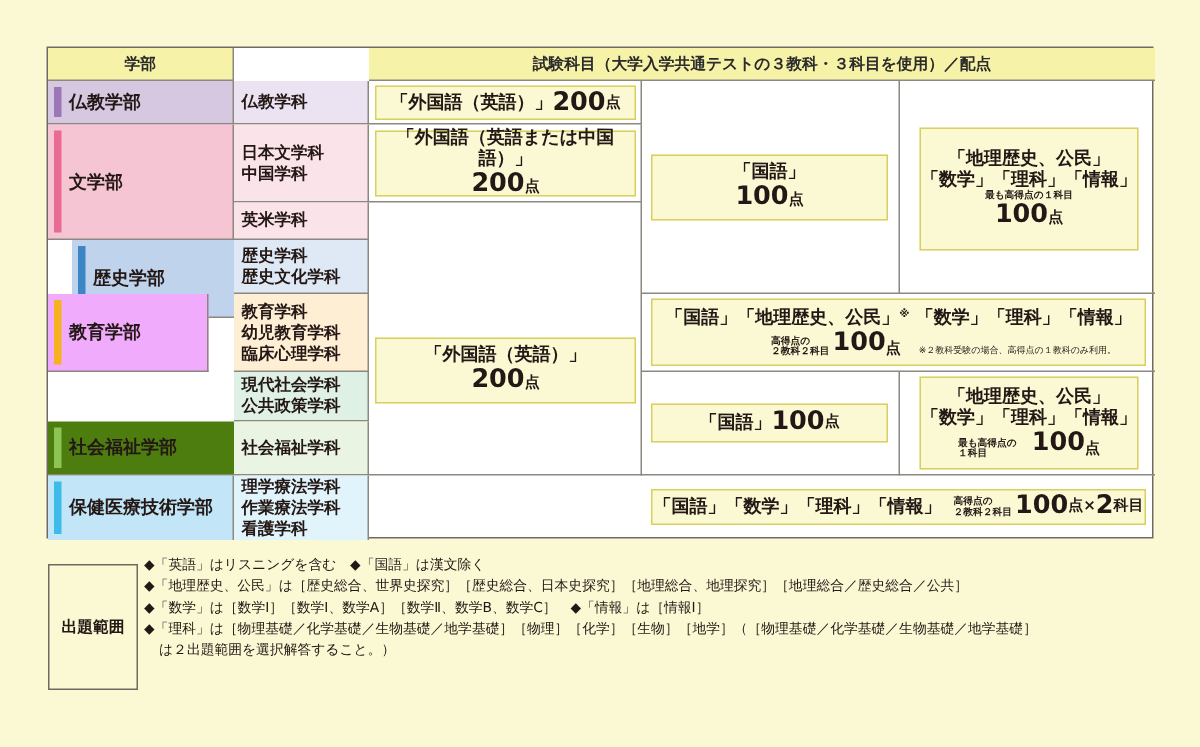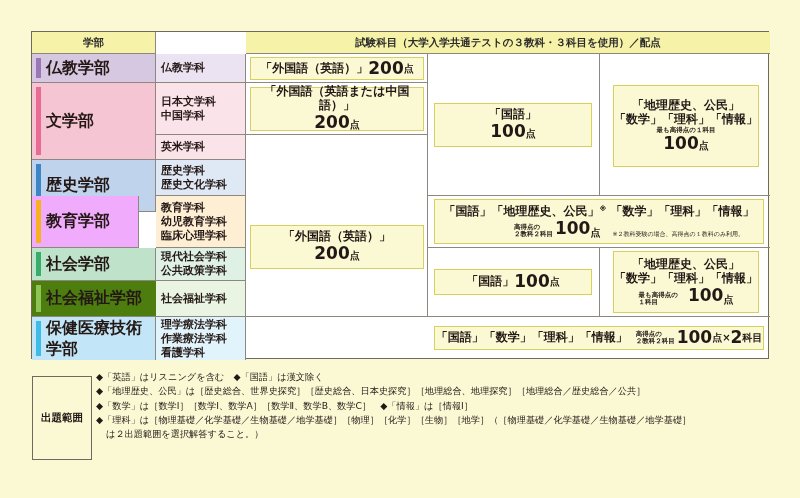--- a/index.html
+++ b/index.html
@@ -3,21 +3,21 @@
 <meta charset="utf-8">
 <style>
   * { box-sizing: border-box; margin: 0; padding: 0; }
   html, body { width: 800px; height: 498px; background: #fbf8d4; overflow: hidden; }
   body { font-family: "DejaVu Sans", "Liberation Sans", sans-serif; color: #231815; position: relative; }
 
   .grid { position: absolute; left: 31px; top: 31px; width: 738px; height: 328px; border: 1px solid #6e6a60; background: #fff; }
   .cell { position: absolute; border-right: 1px solid #8c8880; border-bottom: 1px solid #8c8880; }
   .hdr { background: #f6f3a8; font-size: 10.5px; display: flex; align-items: center; justify-content: center; font-weight: bold; color: #2b2b2b; }
 
-  .dept { display: flex; align-items: center; font-size: 16px; font-weight: bold; padding-left: 14px; }
+  .dept { display: flex; align-items: center; font-size: 12px; font-weight: bold; padding-left: 14px; text-align: center; }
   .dept .bar { position: absolute; left: 4px; top: 4px; bottom: 4px; width: 5px; }
   .dept span.txt { position: relative; }
   .course { display: flex; flex-direction: column; justify-content: center; font-size: 11px; font-weight: bold; padding-left: 5px; line-height: 14px; }
 
   .pill { position: absolute; background: #fbf8d4; border: 1.5px solid #d8cf5c; border-radius: 0; display: flex; flex-direction: column; align-items: center; justify-content: center; text-align: center; font-weight: bold; line-height: 1.15; }
   .big { font-size: 17px; font-weight: bold; }
   .pt { font-size: 10px; font-weight: bold; }
   .sm { font-size: 6.5px; font-weight: bold; line-height: 7px; }
   .sub12 { font-size: 12px; }
   .note { font-size: 6px; font-weight: normal; margin-left: 12px; }
@@ -38,31 +38,27 @@
   <div class="cell hdr" style="left:214px;top:0;width:524px;height:22px;border-right:none;">試験科目（大学入学共通テストの３教科・３科目を使用）／配点</div>
 
   <div class="cell dept" id="d0" style="left: 0px; top: 22px; width: 124px; height: 29px; background: rgb(215, 200, 226);">
     <div class="bar" style="background: rgb(155, 119, 184);"></div>
       <span class="txt">仏教学部</span>
   </div>
   <div class="cell dept" id="d1" style="left: 0px; top: 51px; width: 124px; height: 77px; background: rgb(246, 197, 211);">
     <div class="bar" style="background: rgb(233, 106, 147);"></div>
       <span class="txt">文学部</span>
   </div>
-  <div class="cell dept" id="d2" style="left: 0px; top: 128px; width: 124px; height: 52px; background: rgb(192, 211, 236);">
+  <div class="cell dept" id="d2" style="left: 16px; top: 128px; width: 124px; height: 52px; background: rgb(192, 211, 236);">
     <div class="bar" style="background: rgb(61, 134, 198);"></div>
       <span class="txt">歴史学部</span>
   </div>
   <div class="cell dept" id="d3" style="left: 0px; top: 164px; width: 107px; height: 52px; background: #f0abfc;">
     <div class="bar" style="background: rgb(246, 178, 30);"></div>
       <span class="txt">教育学部</span>
-  </div>
-  <div class="cell dept" id="d4" style="left: 0px; top: 216px; width: 124px; height: 33px; background: rgb(191, 226, 203);">
-    <div class="bar" style="background: rgb(54, 173, 106);"></div>
-      <span class="txt">社会学部</span>
   </div>
   <div class="cell dept" id="d5" style="left: 0px; top: 249px; width: 128px; height: 36px; background: #4d7c0f;">
     <div class="bar" style="background: rgb(140, 197, 86);"></div>
       <span class="txt">社会福祉学部</span>
   </div>
   <div class="cell dept" id="d6" style="left: 0px; top: 285px; width: 124px; height: 43px; border-bottom: none; background: rgb(194, 230, 247);">
     <div class="bar" style="background: rgb(61, 187, 233);"></div>
       <span class="txt">保健医療技術学部</span>
   </div>
 

